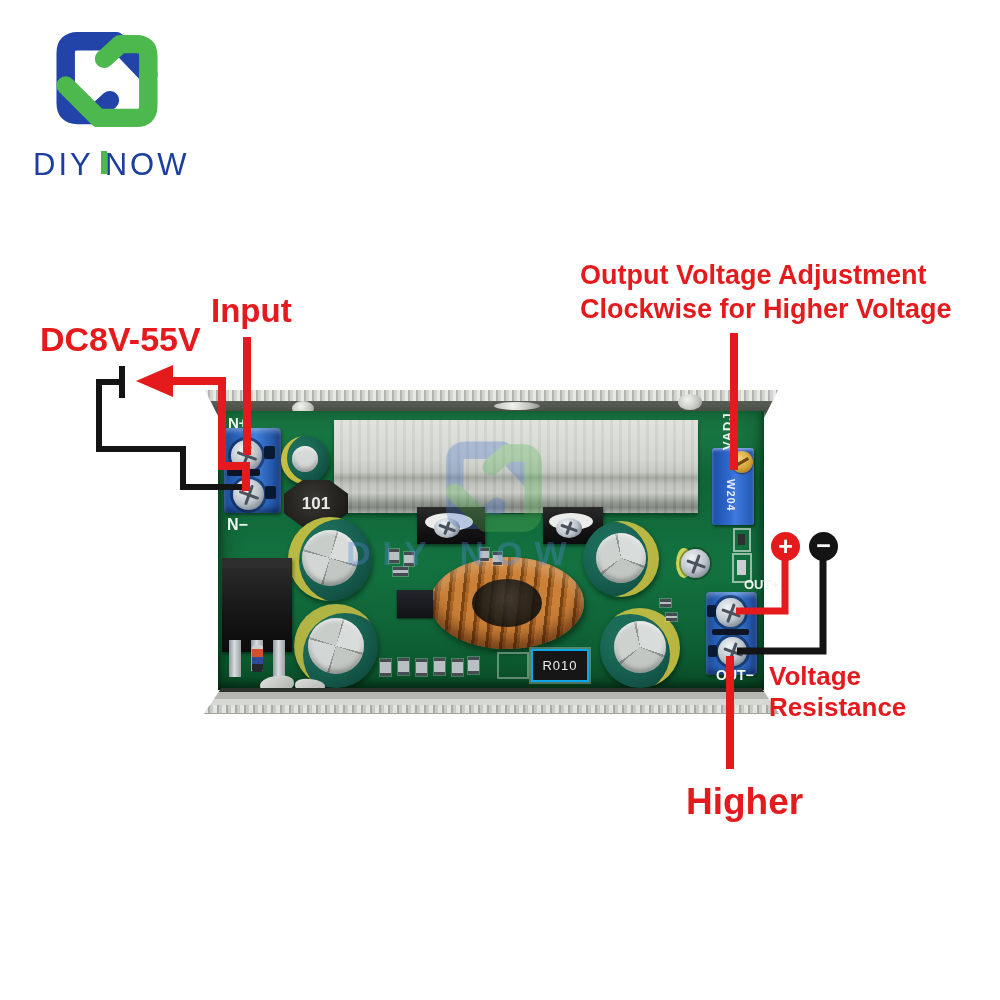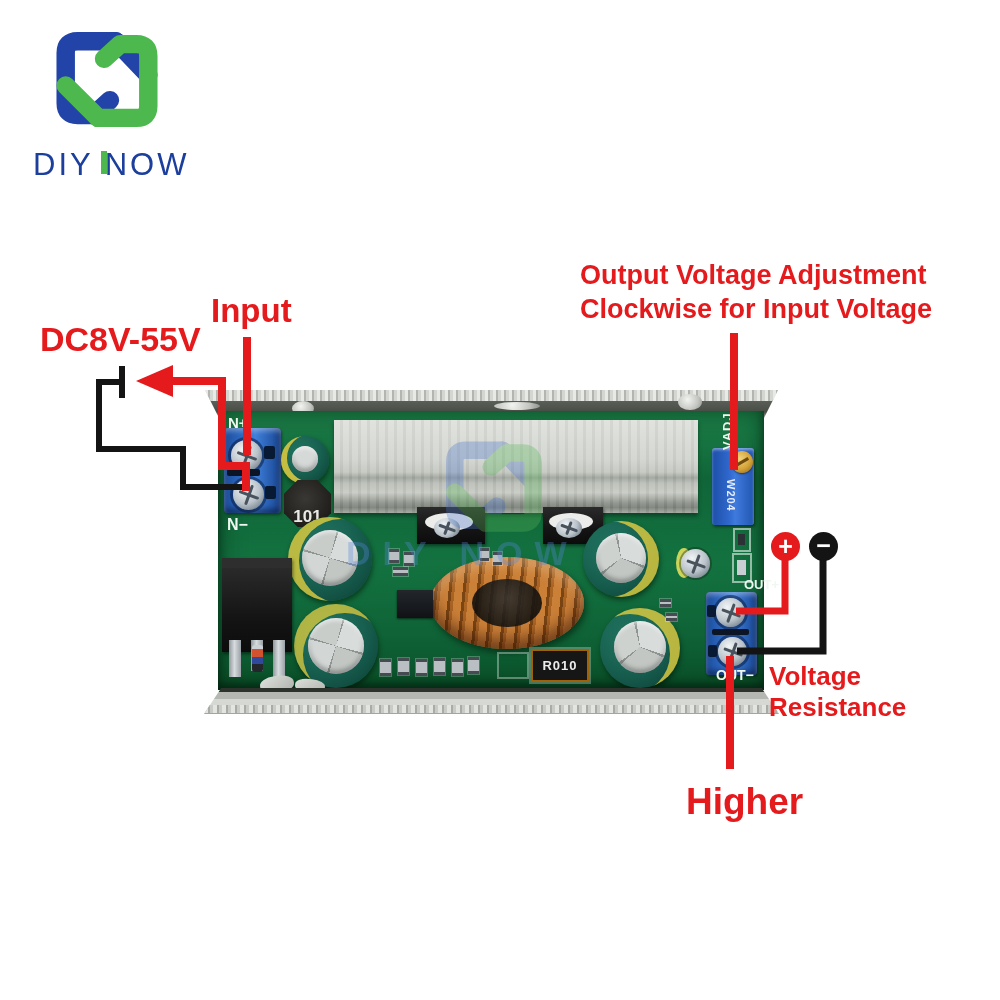--- a/index.html
+++ b/index.html
@@ -63,22 +63,22 @@
   .goldscrew{border-radius:50%;background:radial-gradient(circle at 40% 35%,#f2d57e,#d3a237 55%,#8a5f14 100%);
     box-shadow:0 1px 2px rgba(0,0,0,.5);}
   .goldscrew::before{content:"";position:absolute;left:50%;top:50%;width:70%;height:3px;background:#6e4a0e;
     transform:translate(-50%,-50%) rotate(-30deg);}
   .to220{background:linear-gradient(180deg,#2a2a2a,#141414 60%,#0c0c0c);box-shadow:1px 2px 3px rgba(0,10,5,.5);}
   .leg{background:linear-gradient(90deg,#8f979c,#d7dcdf 45%,#9aa1a6);}
   .toroid{border-radius:50%;
     background:repeating-linear-gradient(96deg,#cb8038 0 8px,#7a4413 8px 11px,#a96424 11px 14px);
     box-shadow:inset 0 -10px 16px rgba(40,10,0,.55), inset 0 8px 12px rgba(255,230,190,.35), 2px 4px 6px rgba(0,15,5,.5);}
   .tor-core{border-radius:50%;background:radial-gradient(circle at 50% 40%,#33322f,#0d0d0c 75%);opacity:.88;}
-  .shunt{background:#161616;border:2px solid #a16207;color:#ececec;
-    box-shadow:0 0 0 2px rgba(255,255,255,.28);font-size:13px;font-weight:700;
+  .shunt{background:#161616;border:2px solid #0ea5e9;color:#ececec;
+    box-shadow:0 0 0 2px rgba(255,255,255,.28);font-size:13px;font-weight:400;
     display:flex;align-items:center;justify-content:center;letter-spacing:1px;}
   .ic{background:linear-gradient(180deg,#23262b,#101216);box-shadow:0 1px 2px rgba(0,0,0,.6);}
   
   .ann{position:absolute;z-index:7;}
   .term-dot{z-index:7;border-radius:50%;color:#fff;text-align:center;font-weight:700;}
   svg.wires{position:absolute;left:0;top:0;z-index:6;pointer-events:none;}
   .watermark{z-index:5;pointer-events:none;}
   .wm-text{font-size:34px;font-weight:700;letter-spacing:12px;color:rgba(88,136,219,.34);}
 </style>
 </head>
@@ -118,21 +118,21 @@
   <div class="abs tbar" style="left:227px;top:469px;width:33px;height:7px;"></div>
   <div class="abs tslot" style="left:264px;top:446px;width:11px;height:13px;"></div>
   <div class="abs tslot" style="left:265px;top:486px;width:11px;height:13px;"></div>
   <div class="abs silk" style="left:228px;top:414px;font-size:15px;">N+</div>
   <div class="abs silk" style="left:227px;top:516px;font-size:16px;">N−</div>
 
   <div class="abs cap" style="left:281px;top:436px;width:48px;height:48px;">
     <div class="crescent" style="box-shadow:inset 6px -2px 0 0 rgba(226,206,62,.85);"></div>
     <div class="captop" style="left:11px;top:10px;width:26px;height:26px;background:#d5d9d7;"></div>
   </div>
-  <div class="abs octo" style="left:284px;top:480px;width:47px;height:47px;display:flex;align-items:flex-end;justify-content:center;">
+  <div class="abs octo" style="left:284px;top:480px;width:64px;height:47px;display:flex;align-items:center;justify-content:center;">
     <span class="silk" style="font-size:17px;color:#e9e9e6;">101</span>
   </div>
 
   <div class="abs trimpot" style="left:712px;top:448px;width:42px;height:77px;"></div>
   <div class="abs goldscrew" style="left:731px;top:451px;width:22px;height:22px;"></div>
   <div class="abs" style="left:737px;top:475px;">
     <span style="display:inline-block;transform:rotate(90deg);transform-origin:0 0;color:#e6ecf5;font-size:11px;font-weight:700;letter-spacing:1px;">W204</span>
   </div>
   <div class="abs" style="left:720px;top:448px;">
     <span class="silk" style="display:inline-block;transform:rotate(-90deg);transform-origin:0 0;font-size:13px;letter-spacing:1px;">VADJ</span>
@@ -240,18 +240,18 @@
     <span>+</span>
   </div>
   <div class="abs term-dot" style="left:809px;top:532px;width:29px;height:29px;background:#141414;font-size:25px;line-height:26px;">
     <span>−</span>
   </div>
 
   <div class="ann red-text" style="left:40px;top:320px;font-size:34px;">DC8V-55V</div>
   <div class="ann red-text" style="left:211px;top:292px;font-size:33px;">Input</div>
   <div class="ann red-text" style="left:580px;top:258px;font-size:27px;line-height:34px;">
     <div>Output Voltage Adjustment</div>
-    <div>Clockwise for Input Voltage</div>
+    <div>Clockwise for Higher Voltage</div>
   </div>
   <div class="ann red-text" style="left:769px;top:661px;font-size:26px;">Voltage Resistance</div>
   <div class="ann red-text" style="left:686px;top:781px;font-size:37px;">Higher</div>
 
 </div>
 
 </body></html>

